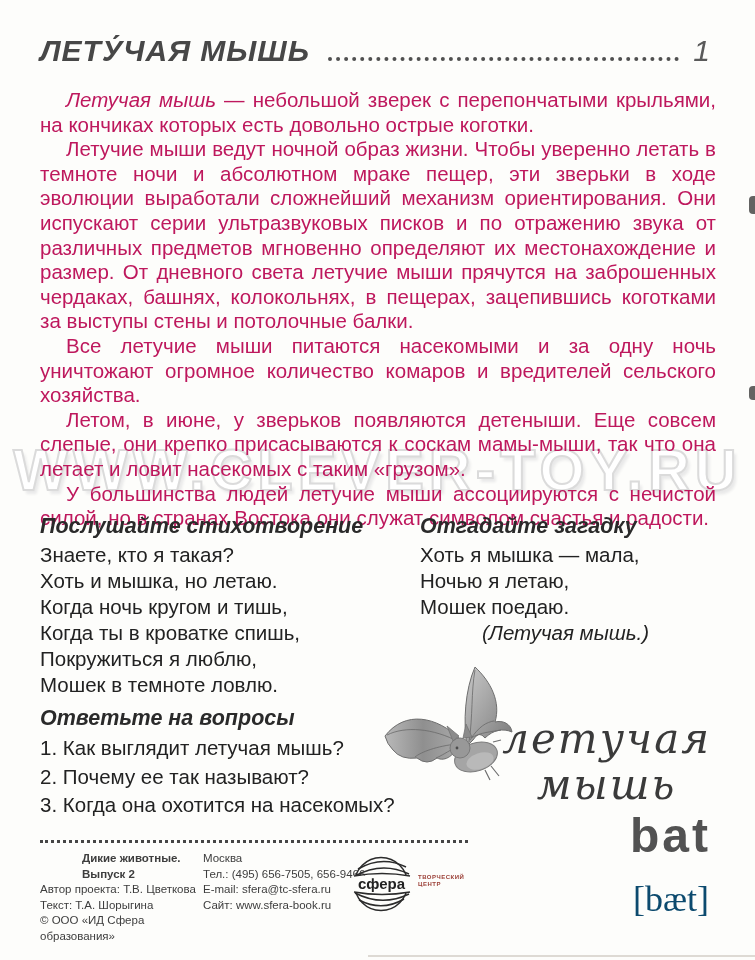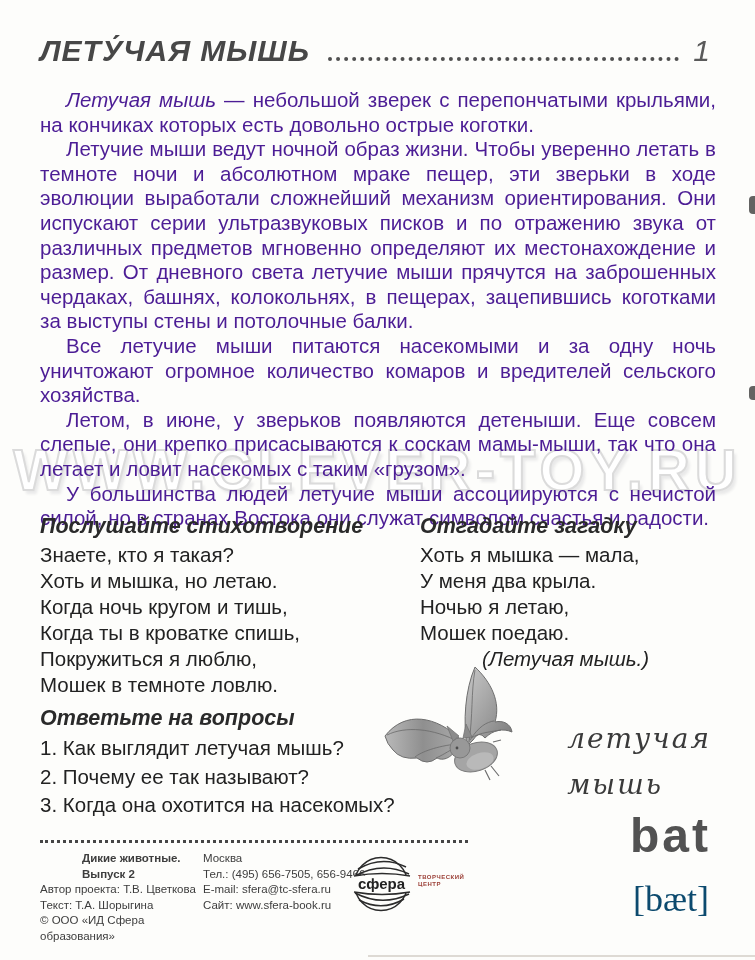--- a/index.html
+++ b/index.html
@@ -16,21 +16,21 @@
     font-size:30px;font-weight:bold;font-style:italic;
     letter-spacing:1px;color:#474747;white-space:nowrap;
   }
   .leader{flex:1;border-bottom:4px dotted #505050;margin:0 14px 7px 18px;height:0;}
   .pagenum{font-size:30px;font-style:italic;color:#5a5a5a;padding-right:6px;}
 
   
   .article{top:88px;left:40px;width:676px;}
   .article p{
     margin:0;font-size:20.5px;line-height:24.6px;
-    text-align:justify;text-indent:26px;color:#4c1d95;
+    text-align:justify;text-indent:26px;color:#be185d;
   }
   .lead-italic{font-style:italic;}
 
   
   .watermark{
     position:absolute;z-index:0;top:436px;left:0;width:755px;
     text-align:center;font-size:58px;font-weight:bold;letter-spacing:5px;
     color:#ffffff;-webkit-text-stroke:2px #dbdbdb;
     text-shadow:3px 4px 3px #e9e9e9;white-space:nowrap;
   }
@@ -43,23 +43,23 @@
   .verse{font-size:20.5px;line-height:26px;color:#222;white-space:nowrap;}
   .poem{top:514px;left:40px;width:370px;}
   .riddle{top:514px;left:420px;width:320px;}
   .riddle-answer{font-style:italic;padding-left:62px;}
   .questions{top:706px;left:40px;width:380px;}
   .questions .verse{line-height:28.5px;}
 
   
   .bat-art{top:664px;left:381px;width:182px;height:152px;}
   .vocab-ru{
-    top:716px;right:44px;text-align:left;
+    top:716px;right:44px;text-align:center;
     font-family:"DejaVu Serif",serif;font-style:italic;
-    font-size:28px;line-height:46px;color:#3a3a3a;letter-spacing:2px;
+    font-size:42px;line-height:46px;color:#3a3a3a;letter-spacing:2px;
   }
   .vocab-en{
     top:808px;right:44px;font-size:48px;color:#525252;
     letter-spacing:3px;font-weight:700;
   }
   .vocab-tr{
     top:878px;right:46px;font-family:"Liberation Serif",serif;
     font-size:36px;color:#0c4a6e;
   }
 
@@ -109,21 +109,20 @@
     <div class="verse">Хоть и мышка, но летаю.</div>
     <div class="verse">Когда ночь кругом и тишь,</div>
     <div class="verse">Когда ты в кроватке спишь,</div>
     <div class="verse">Покружиться я люблю,</div>
     <div class="verse">Мошек в темноте ловлю.</div>
   </div>
 
   <div class="layer riddle">
     <div class="section-header">Отгадайте загадку</div>
     <div class="verse">Хоть я мышка — мала,</div>
-    <div class="verse">У меня два крыла.</div>
     <div class="verse">Ночью я летаю,</div>
     <div class="verse">Мошек поедаю.</div>
     <div class="verse riddle-answer">(Летучая мышь.)</div>
   </div>
 
   <div class="layer questions">
     <div class="section-header">Ответьте на вопросы</div>
     <div class="verse">1. Как выглядит летучая мышь?</div>
     <div class="verse">2. Почему ее так называют?</div>
     <div class="verse">3. Когда она охотится на насекомых?</div>

